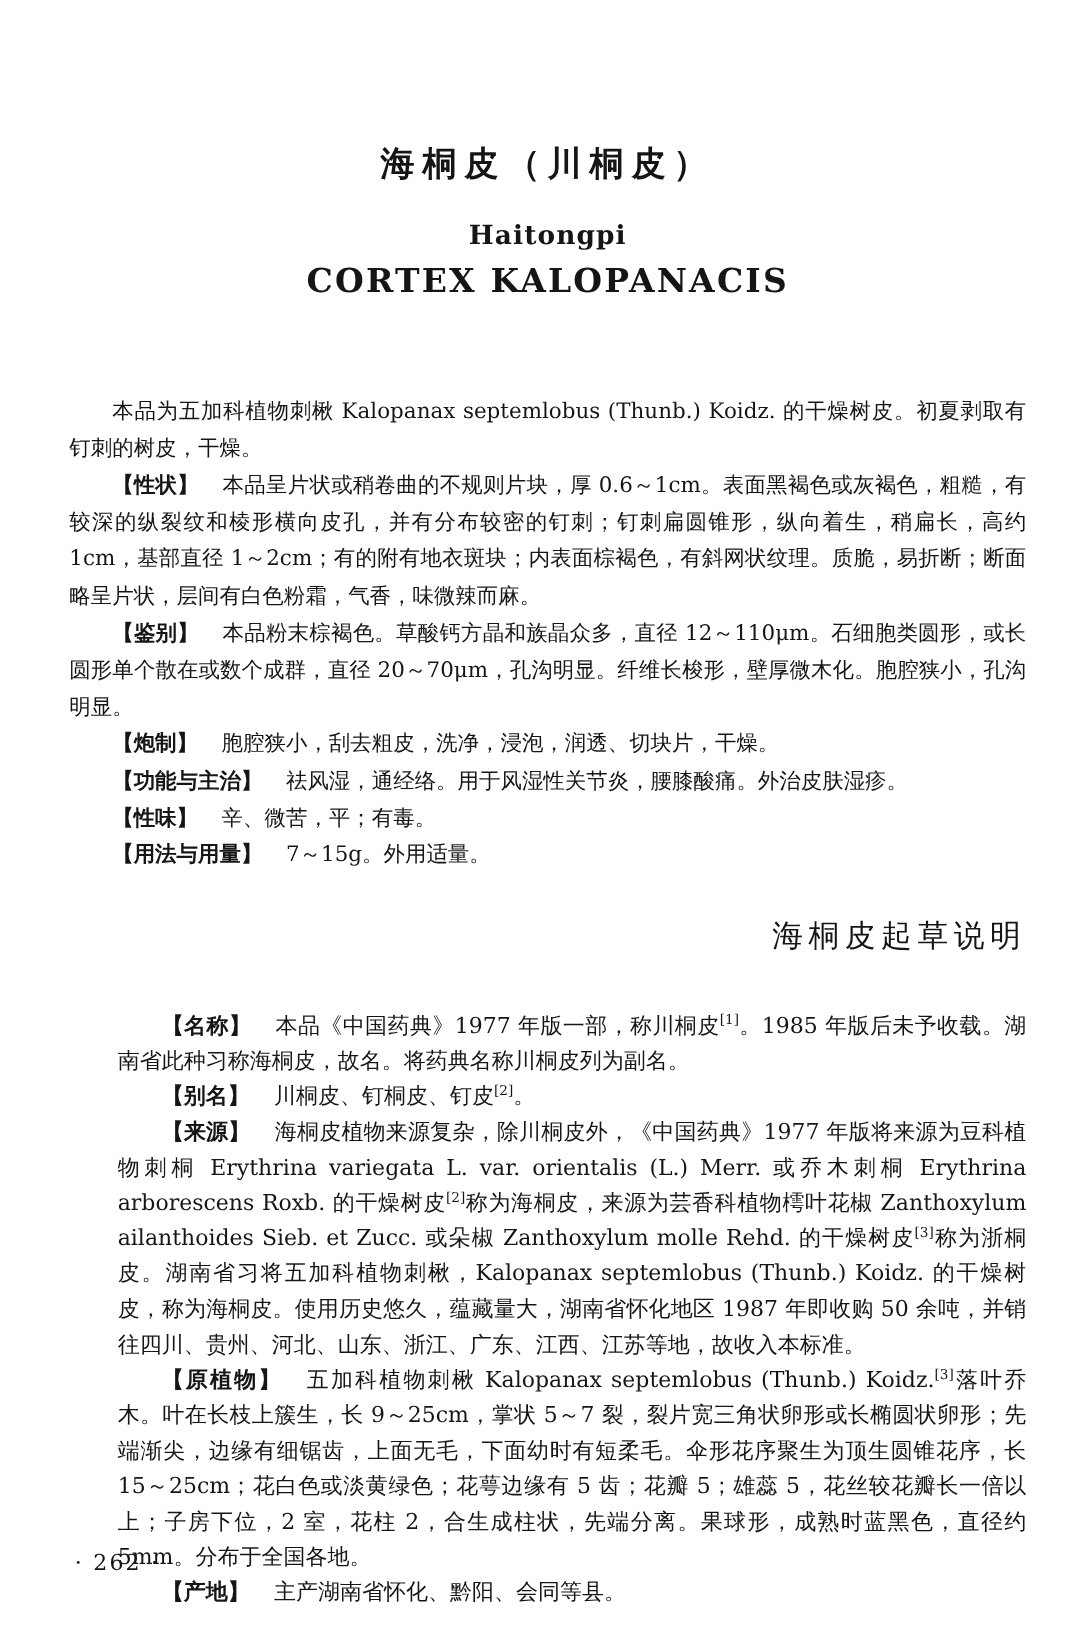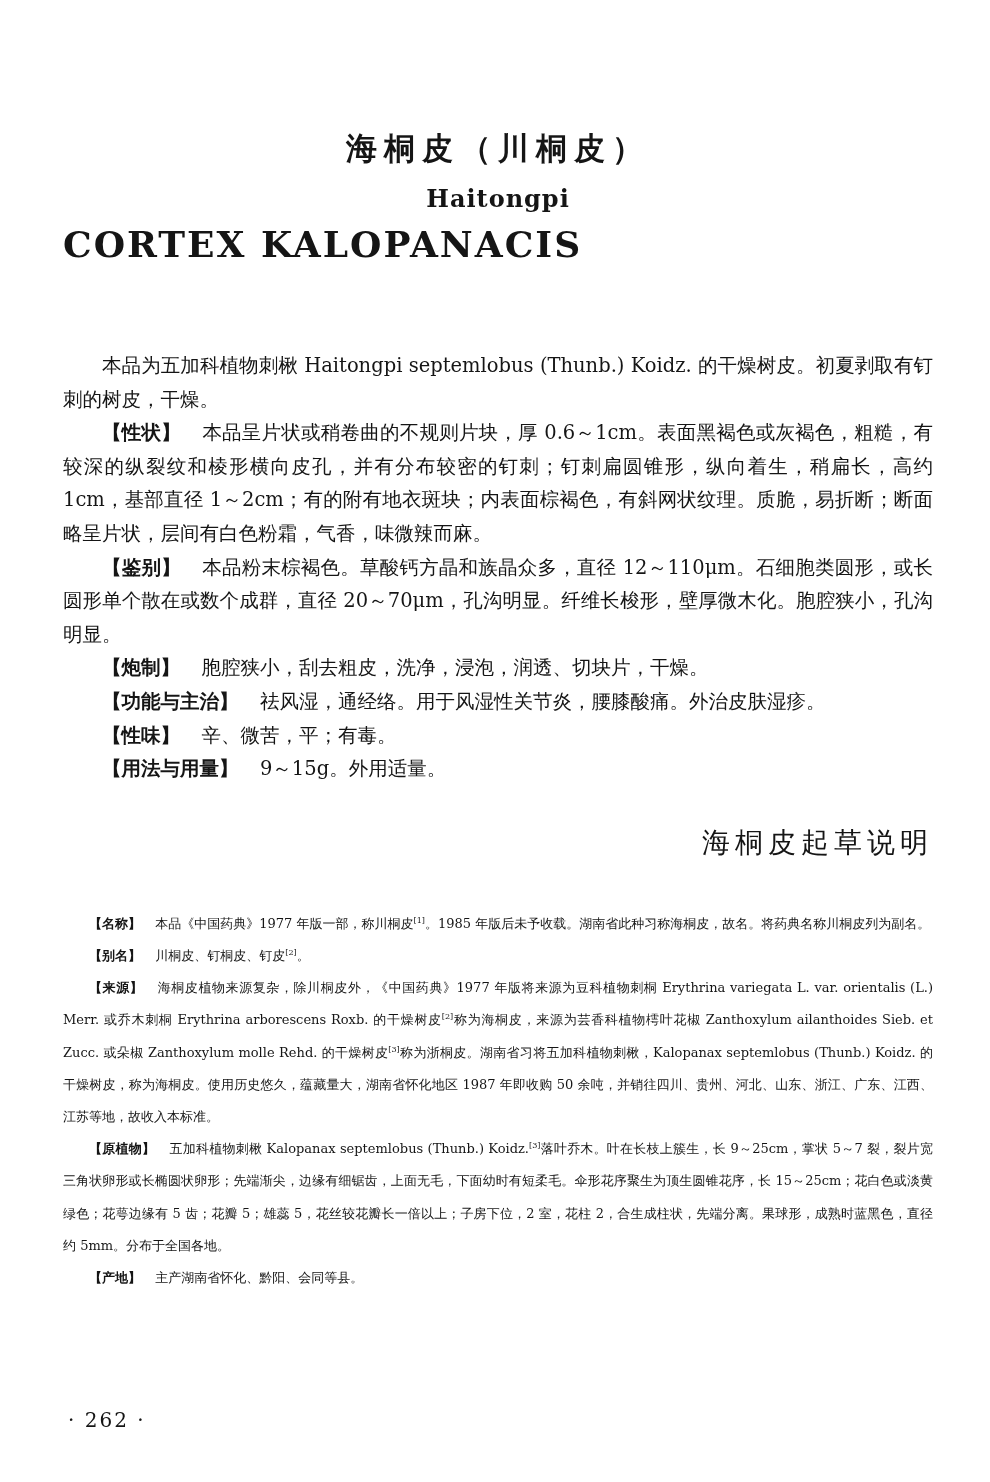--- a/index.html
+++ b/index.html
@@ -19,44 +19,46 @@
   }
   .title-cn {
     margin: 0;
     text-align: center;
     font-size: 31px;
     font-weight: bold;
     letter-spacing: 7px;
     font-family: "DejaVu Sans", "Liberation Sans", sans-serif;
   }
   .title-pinyin {
-    margin: 14px 0 0 0;
+    margin: 29px 0 0 0;
     text-align: center;
     font-size: 24px;
     font-weight: bold;
     letter-spacing: 1px;
   }
   .title-latin {
     margin: 10px 0 0 0;
-    font-size: 36px;
+    text-align: center;
+    font-size: 30px;
     font-weight: bold;
     letter-spacing: 2px;
   }
   .mono p, .notes p {
     margin: 0;
     text-align: justify;
     text-indent: 2em;
   }
   .mono p {
     font-size: 19.5px;
     line-height: 33.6px;
   }
   .notes p {
-    font-size: 13px;
+    font-size: 20px;
     line-height: 32.2px;
+    margin-left: 44px;
   }
   .mono { margin-top: 84px; }
   .lbl {
     font-family: "DejaVu Sans", "Liberation Sans", sans-serif;
     font-weight: bold;
     margin-right: 1.1em;
   }
   sup { font-size: 0.62em; line-height: 0; }
   .section2-title {
     margin: 38px 0 46px 0;
@@ -79,33 +81,33 @@
 <div class="page">
   <div class="content">
 
     <header>
       <h1 class="title-cn">海桐皮（川桐皮）</h1>
       <div class="title-pinyin">Haitongpi</div>
       <div class="title-latin">CORTEX KALOPANACIS</div>
     </header>
 
     <section class="mono">
-      <p>本品为五加科植物刺楸 Haitongpi septemlobus (Thunb.) Koidz. 的干燥树皮。初夏剥取有钉刺的树皮，干燥。</p>
+      <p>本品为五加科植物刺楸 Kalopanax septemlobus (Thunb.) Koidz. 的干燥树皮。初夏剥取有钉刺的树皮，干燥。</p>
 
       <p><span class="lbl">【性状】</span><span>本品呈片状或稍卷曲的不规则片块，厚 0.6～1cm。表面黑褐色或灰褐色，粗糙，有较深的纵裂纹和棱形横向皮孔，并有分布较密的钉刺；钉刺扁圆锥形，纵向着生，稍扁长，高约 1cm，基部直径 1～2cm；有的附有地衣斑块；内表面棕褐色，有斜网状纹理。质脆，易折断；断面略呈片状，层间有白色粉霜，气香，味微辣而麻。</span></p>
 
       <p><span class="lbl">【鉴别】</span><span>本品粉末棕褐色。草酸钙方晶和族晶众多，直径 12～110μm。石细胞类圆形，或长圆形单个散在或数个成群，直径 20～70μm，孔沟明显。纤维长梭形，壁厚微木化。胞腔狭小，孔沟明显。</span></p>
 
       <p><span class="lbl">【炮制】</span><span>胞腔狭小，刮去粗皮，洗净，浸泡，润透、切块片，干燥。</span></p>
 
       <p><span class="lbl">【功能与主治】</span><span>祛风湿，通经络。用于风湿性关节炎，腰膝酸痛。外治皮肤湿疹。</span></p>
 
       <p><span class="lbl">【性味】</span><span>辛、微苦，平；有毒。</span></p>
 
-      <p><span class="lbl">【用法与用量】</span><span>9～15g。外用适量。</span></p>
+      <p><span class="lbl">【用法与用量】</span><span>7～15g。外用适量。</span></p>
 
     </section>
 
     <h2 class="section2-title">海桐皮起草说明</h2>
 
     <section class="notes">
       <p><span class="lbl">【名称】</span><span>本品《中国药典》1977 年版一部，称川桐皮<sup>[1]</sup>。1985 年版后未予收载。湖南省此种习称海桐皮，故名。将药典名称川桐皮列为副名。</span></p>
 
       <p><span class="lbl">【别名】</span><span>川桐皮、钉桐皮、钉皮<sup>[2]</sup>。</span></p>
 

